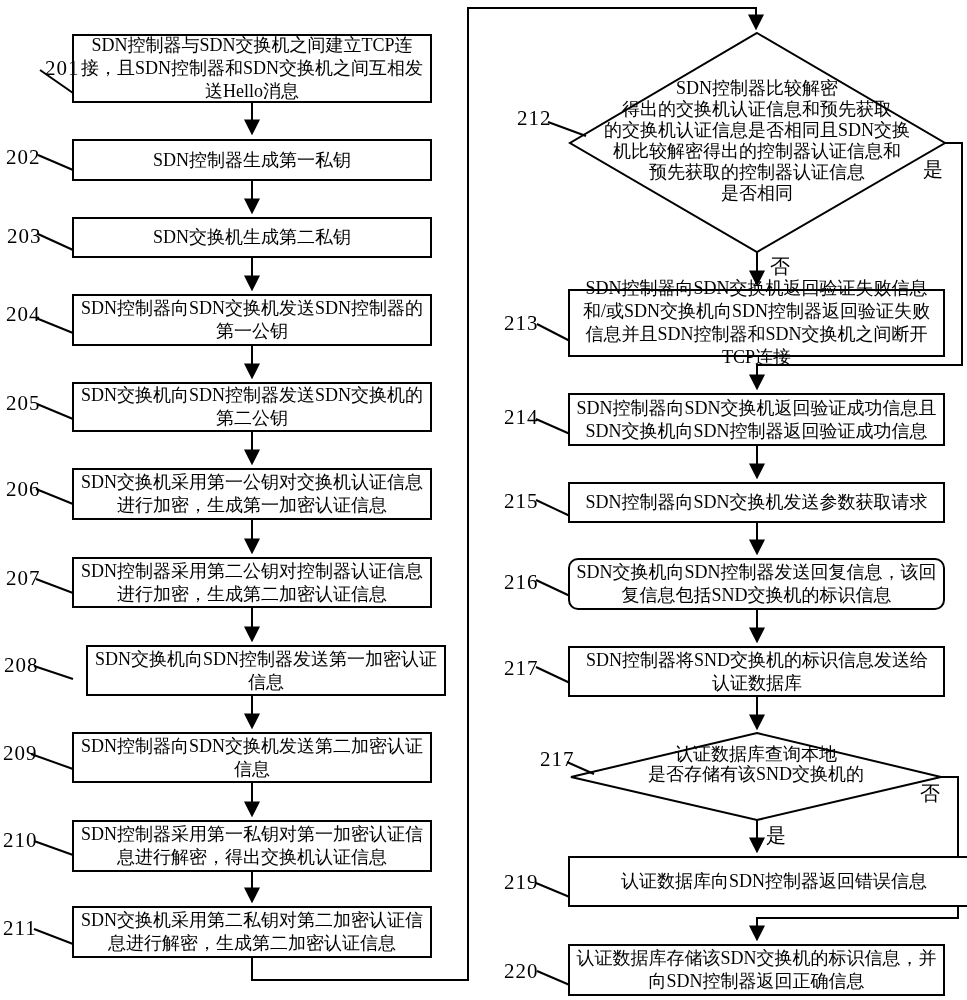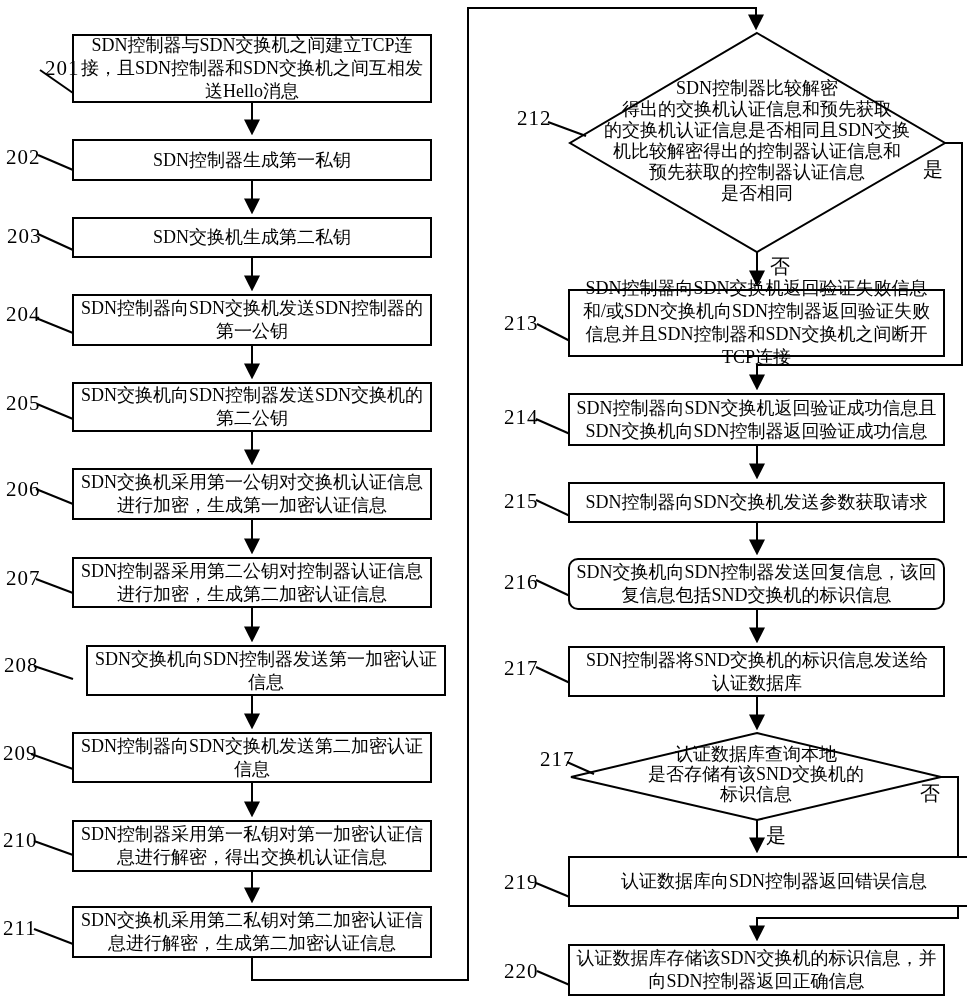--- a/index.html
+++ b/index.html
@@ -145,21 +145,20 @@
     <span>得出的交换机认证信息和预先获取</span>
     <span>的交换机认证信息是否相同且SDN交换</span>
     <span>机比较解密得出的控制器认证信息和</span>
     <span>预先获取的控制器认证信息</span>
     <span>是否相同</span>
   </div>
 
   <div class="dtext d217" style="left:556px;top:744px;width:400px;">
     <span>认证数据库查询本地</span>
     <span>是否存储有该SND交换机的</span>
-    <span>标识信息</span>
   </div>
 
   <div class="branch" style="left:770px;top:253px;">否</div>
   <div class="branch" style="left:923px;top:156px;">是</div>
   <div class="branch" style="left:766px;top:822px;">是</div>
   <div class="branch" style="left:920px;top:780px;">否</div>
 
   <div class="ref" style="left:5px;top:56px;margin-left:40px;">201</div>
   <div class="ref" style="left:6px;top:145px;">202</div>
   <div class="ref" style="left:7px;top:224px;">203</div>

